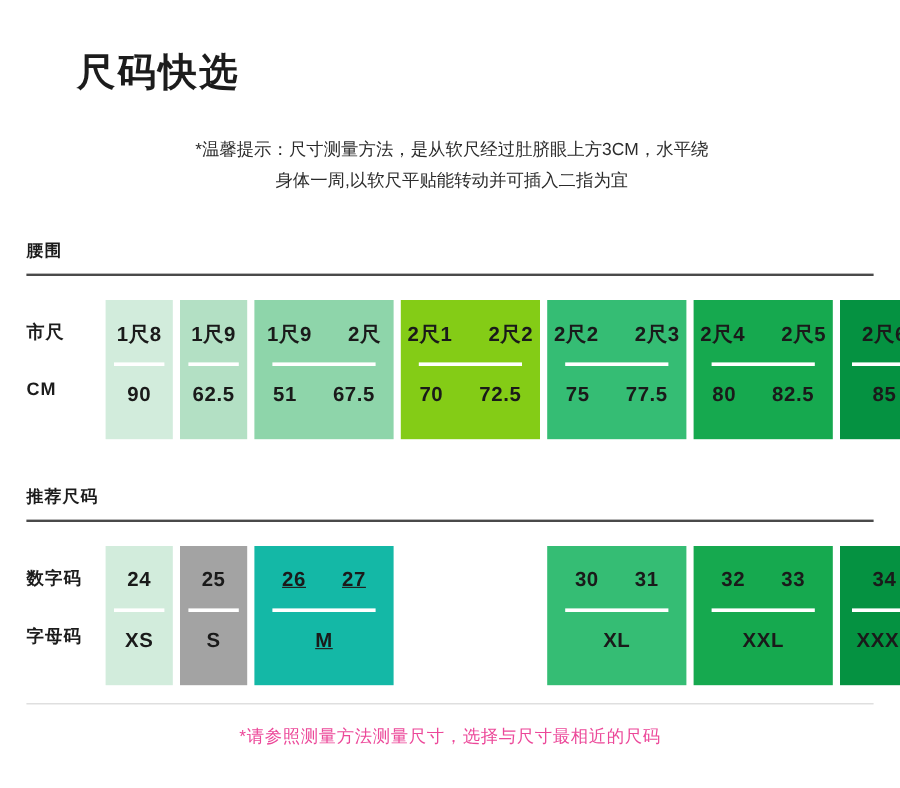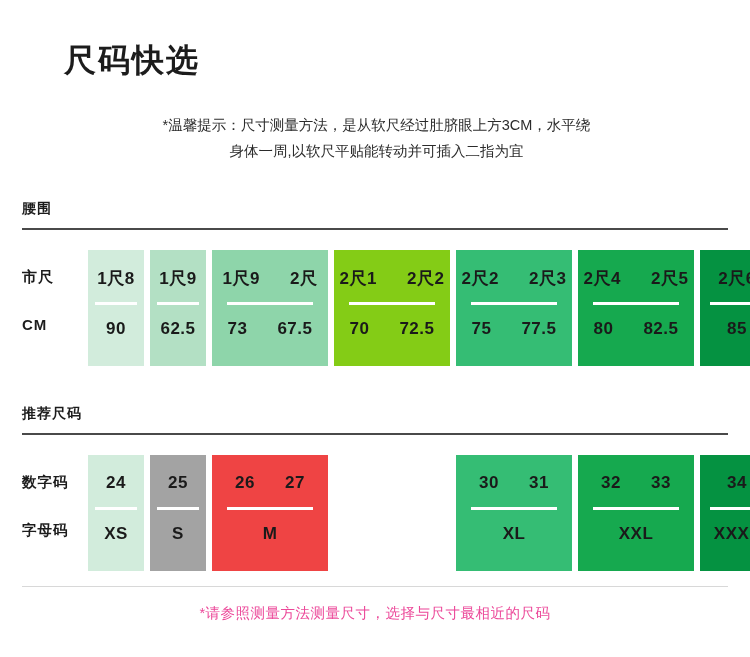--- a/index.html
+++ b/index.html
@@ -105,21 +105,21 @@
             <span class="v">62.5</span>
           </div>
         </div>
         <div class="cell" style="left: 124px; width: 116px; background: rgb(142, 213, 170);">
           <div class="cellrow top wide">
             <span class="v">1尺9</span>
             <span class="v">2尺</span>
           </div>
           <div class="divider"></div>
           <div class="cellrow wide">
-            <span class="v">73</span>
+            <span class="v">51</span>
             <span class="v">67.5</span>
           </div>
         </div>
         <div class="cell" style="left: 246px; width: 116px; background: #84cc16;">
           <div class="cellrow top wide">
             <span class="v">2尺1</span>
             <span class="v">2尺2</span>
           </div>
           <div class="divider"></div>
           <div class="cellrow wide">
@@ -180,21 +180,21 @@
         </div>
         <div class="cell" style="left: 62px; width: 56px; background: #a3a3a3;">
           <div class="cellrow top">
             <span class="v">25</span>
           </div>
           <div class="divider"></div>
           <div class="cellrow">
             <span class="v">S</span>
           </div>
         </div>
-        <div class="cell" style="left: 124px; width: 116px; background: #ef4444;">
+        <div class="cell" style="left: 124px; width: 116px; background: #14b8a6; text-decoration: underline;">
           <div class="cellrow top wide">
             <span class="v">26</span>
             <span class="v">27</span>
           </div>
           <div class="divider"></div>
           <div class="cellrow">
             <span class="v">M</span>
           </div>
         </div>
         <div class="cell" style="left: 368px; width: 116px; background: rgb(53, 189, 116);">

